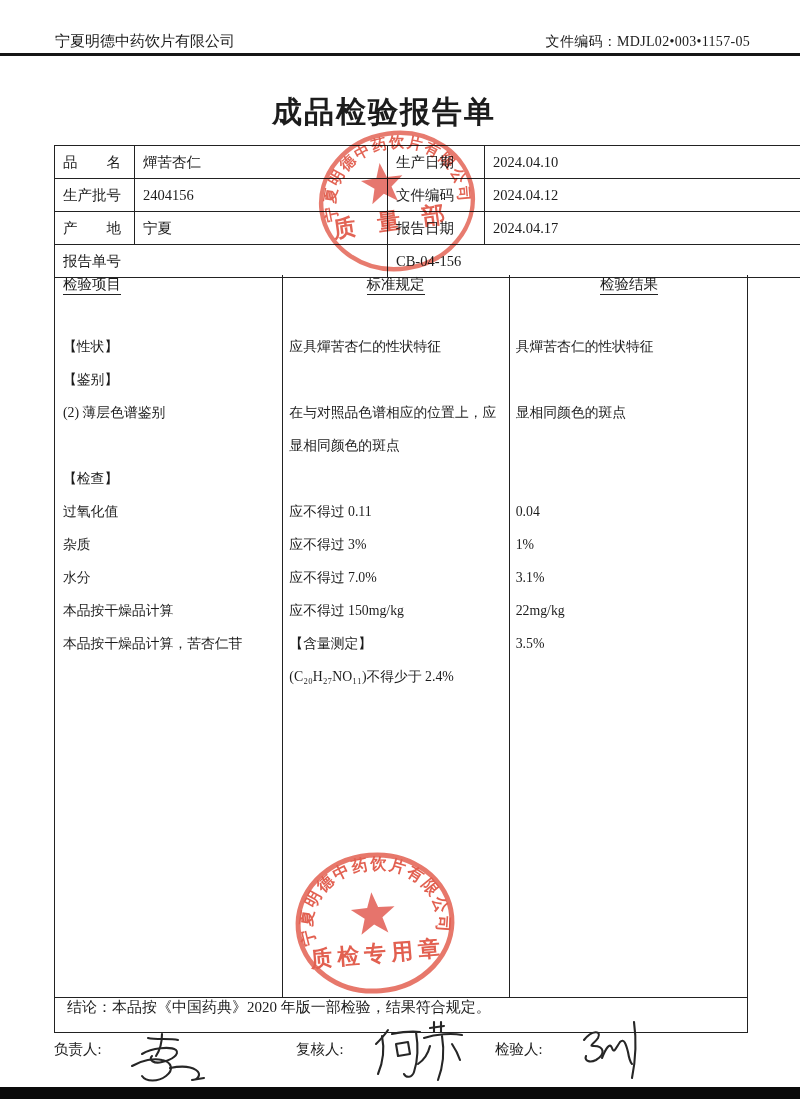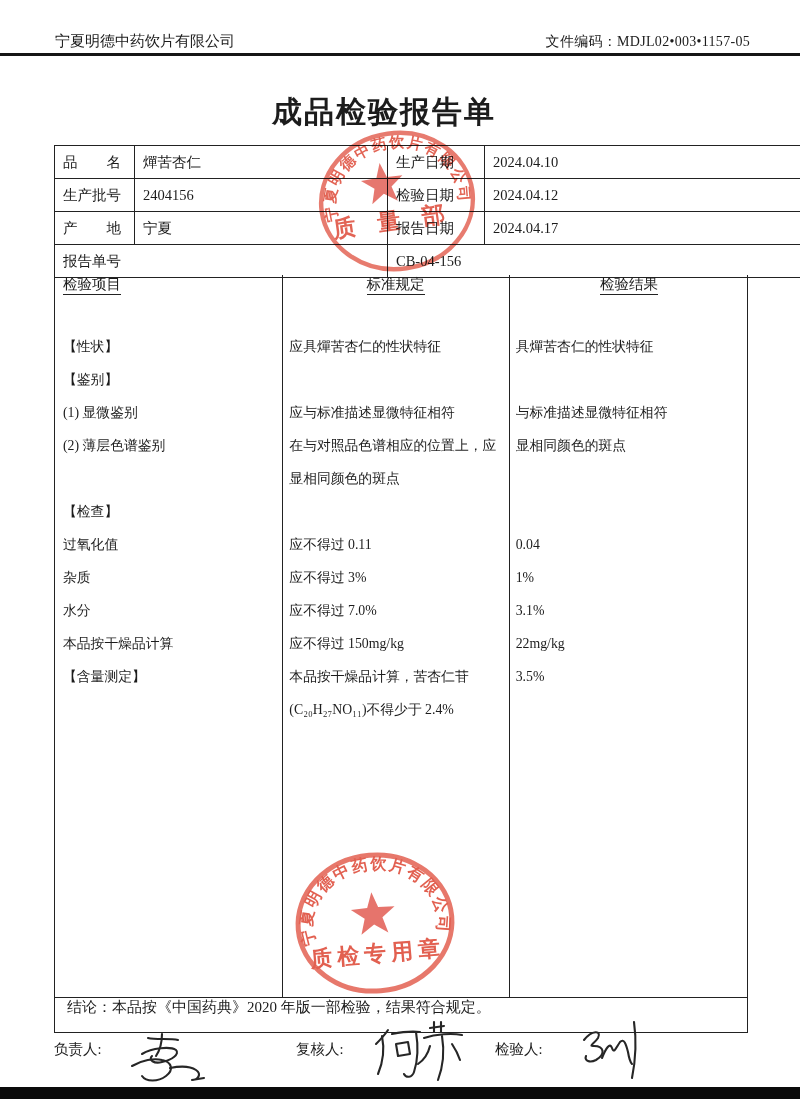--- a/index.html
+++ b/index.html
@@ -80,21 +80,21 @@
   <div class="info-table">
     <div class="info-row">
       <div class="ic w-l1">品　　名</div>
       <div class="ic w-v1">燀苦杏仁</div>
       <div class="ic w-l2">生产日期</div>
       <div class="ic w-v2 last">2024.04.10</div>
     </div>
     <div class="info-row">
       <div class="ic w-l1">生产批号</div>
       <div class="ic w-v1">2404156</div>
-      <div class="ic w-l2">检验日期</div>
+      <div class="ic w-l2">文件编码</div>
       <div class="ic w-v2 last">2024.04.12</div>
     </div>
     <div class="info-row">
       <div class="ic w-l1">产　　地</div>
       <div class="ic w-v1">宁夏</div>
       <div class="ic w-l2">报告日期</div>
       <div class="ic w-v2 last">2024.04.17</div>
     </div>
     <div class="info-row">
       <div class="ic w-sp1">报告单号</div>
@@ -113,25 +113,20 @@
           <div class="cell c-item">【性状】</div>
           <div class="cell c-standard">应具燀苦杏仁的性状特征</div>
           <div class="cell c-result">具燀苦杏仁的性状特征</div>
         </div>
         <div class="insp-row">
           <div class="cell c-item">【鉴别】</div>
           <div class="cell c-standard"></div>
           <div class="cell c-result"></div>
         </div>
         <div class="insp-row">
-          <div class="cell c-item">(1) 显微鉴别</div>
-          <div class="cell c-standard">应与标准描述显微特征相符</div>
-          <div class="cell c-result">与标准描述显微特征相符</div>
-        </div>
-        <div class="insp-row">
           <div class="cell c-item">(2) 薄层色谱鉴别</div>
           <div class="cell c-standard">在与对照品色谱相应的位置上，应</div>
           <div class="cell c-result">显相同颜色的斑点</div>
         </div>
         <div class="insp-row">
           <div class="cell c-item"></div>
           <div class="cell c-standard">显相同颜色的斑点</div>
           <div class="cell c-result"></div>
         </div>
         <div class="insp-row">
@@ -153,22 +148,22 @@
           <div class="cell c-item">水分</div>
           <div class="cell c-standard">应不得过 7.0%</div>
           <div class="cell c-result">3.1%</div>
         </div>
         <div class="insp-row">
           <div class="cell c-item">本品按干燥品计算</div>
           <div class="cell c-standard">应不得过 150mg/kg</div>
           <div class="cell c-result">22mg/kg</div>
         </div>
         <div class="insp-row">
+          <div class="cell c-standard">本品按干燥品计算，苦杏仁苷</div>
           <div class="cell c-item">【含量测定】</div>
-          <div class="cell c-standard">本品按干燥品计算，苦杏仁苷</div>
           <div class="cell c-result">3.5%</div>
         </div>
         <div class="insp-row">
           <div class="cell c-item"></div>
           <div class="cell c-standard">(C₂₀H₂₇NO₁₁)不得少于 2.4%</div>
           <div class="cell c-result"></div>
         </div>
       </div>
   </div>
 

